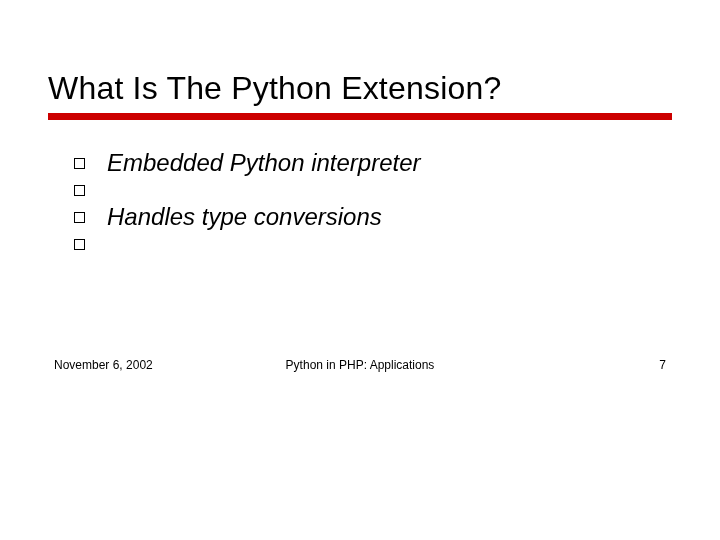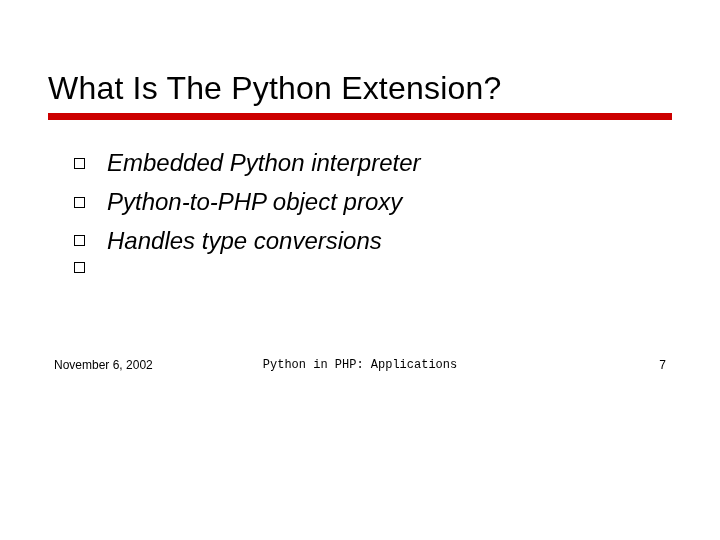--- a/index.html
+++ b/index.html
@@ -4,36 +4,35 @@
 <style>
   * { margin: 0; padding: 0; box-sizing: border-box; }
   html, body { width: 720px; height: 540px; background: #fff; font-family: Verdana, Geneva, sans-serif; color: #000; }
   .slide { width: 720px; height: 408px; position: relative; padding: 70px 48px 0 48px; }
   .title { font-size: 32px; font-weight: 400; margin-bottom: 6px; letter-spacing: 0.2px; }
   .rule { height: 7px; background: #cc0000; width: 100%; margin-bottom: 26px; }
   .bullets { list-style: none; padding-left: 26px; }
   .bullets li { font-size: 24px; line-height: 1.45; display: flex; align-items: center; margin-bottom: 4px; font-style: italic; }
   .sq { width: 11px; height: 11px; border: 1.5px solid #000; display: inline-block; margin-right: 22px; flex-shrink: 0; }
   .footer { position: absolute; bottom: 36px; left: 54px; right: 54px; display: flex; justify-content: space-between; font-size: 12px; align-items: flex-end; }
-  .footer-center { position: absolute; left: 50%; transform: translateX(-50%); font-family: Liberation Mono, monospace; }
+  .footer-center { position: absolute; left: 50%; transform: translateX(-50%); }
 </style>
 </head>
 <body>
 
 <div class="slide">
   <h1 class="title">What Is The Python Extension?</h1>
   <div class="rule"></div>
   <ul class="bullets">
     <li>
         <span class="sq"></span>
         <span>Embedded Python interpreter</span>
       </li>
     <li>
         <span class="sq"></span>
-        <span>Python-to-PHP object proxy</span>
       </li>
     <li>
         <span class="sq"></span>
         <span>Handles type conversions</span>
       </li>
     <li>
         <span class="sq"></span>
       </li>
   </ul>
   <div class="footer">

